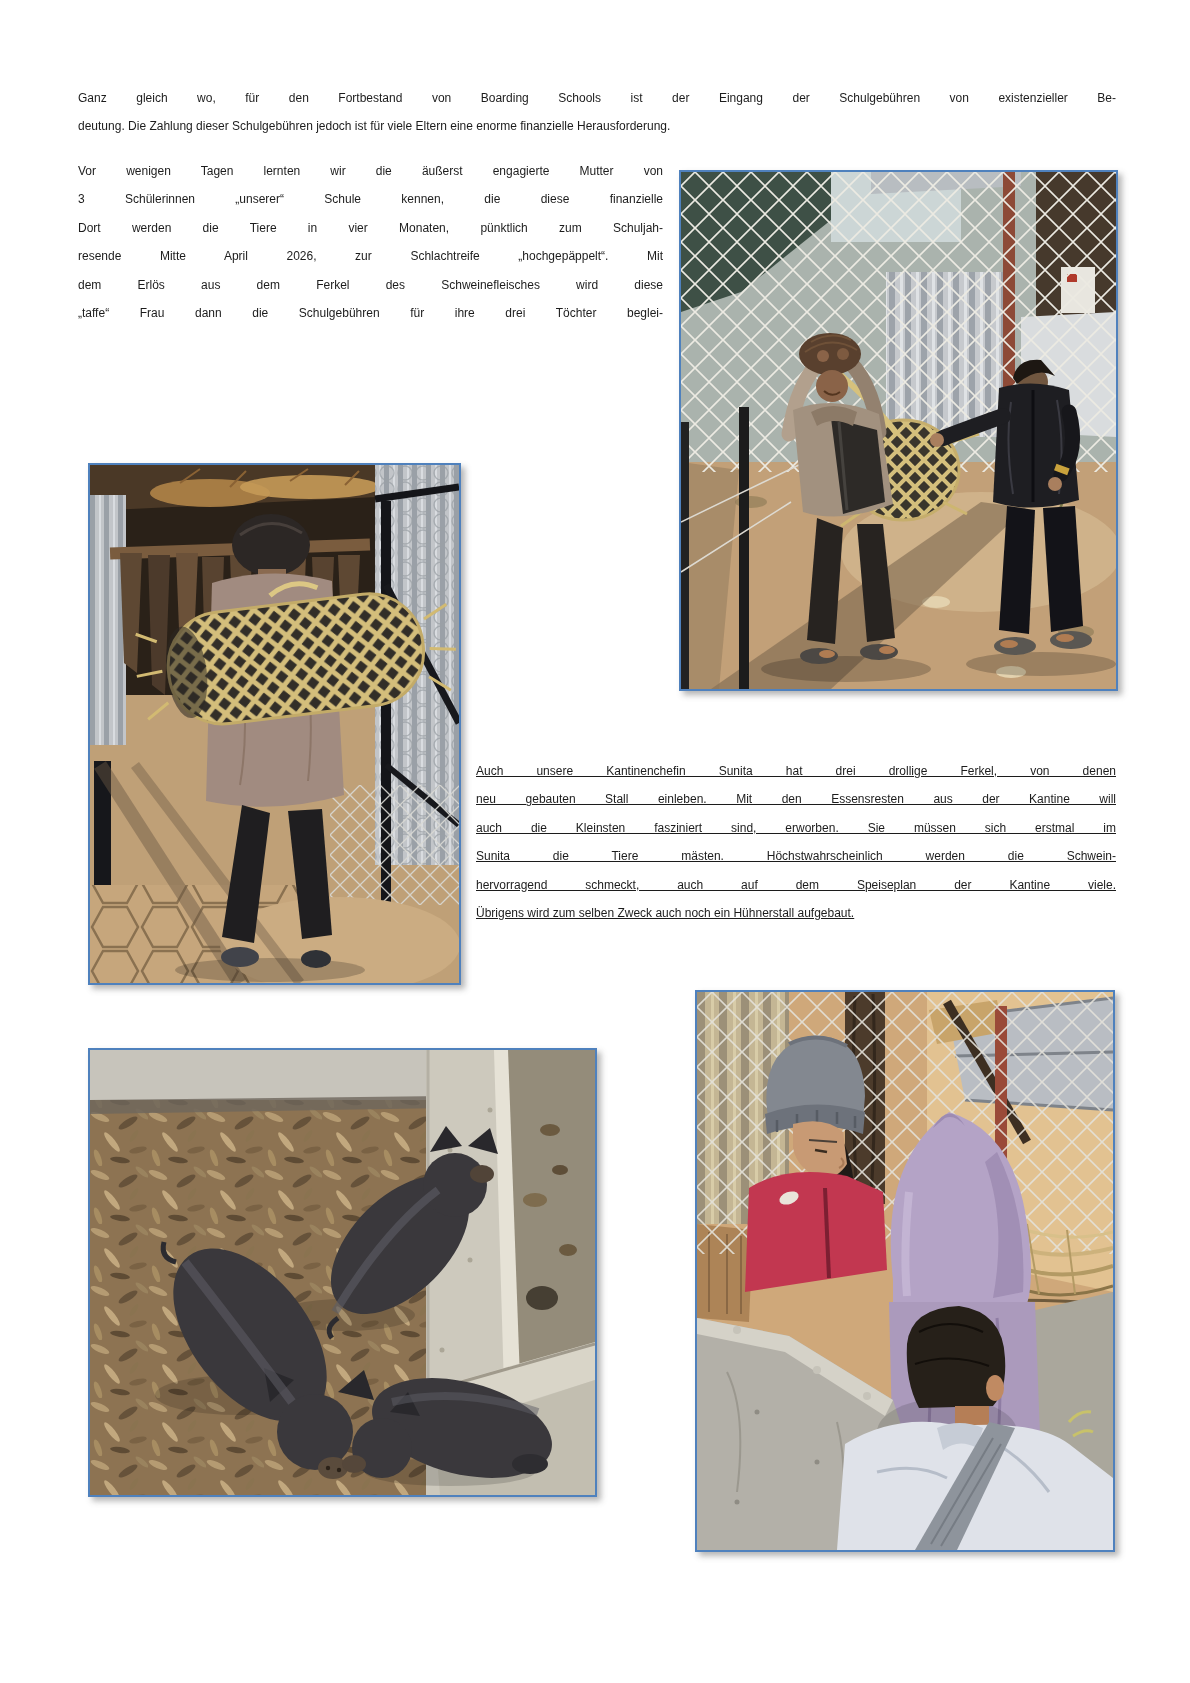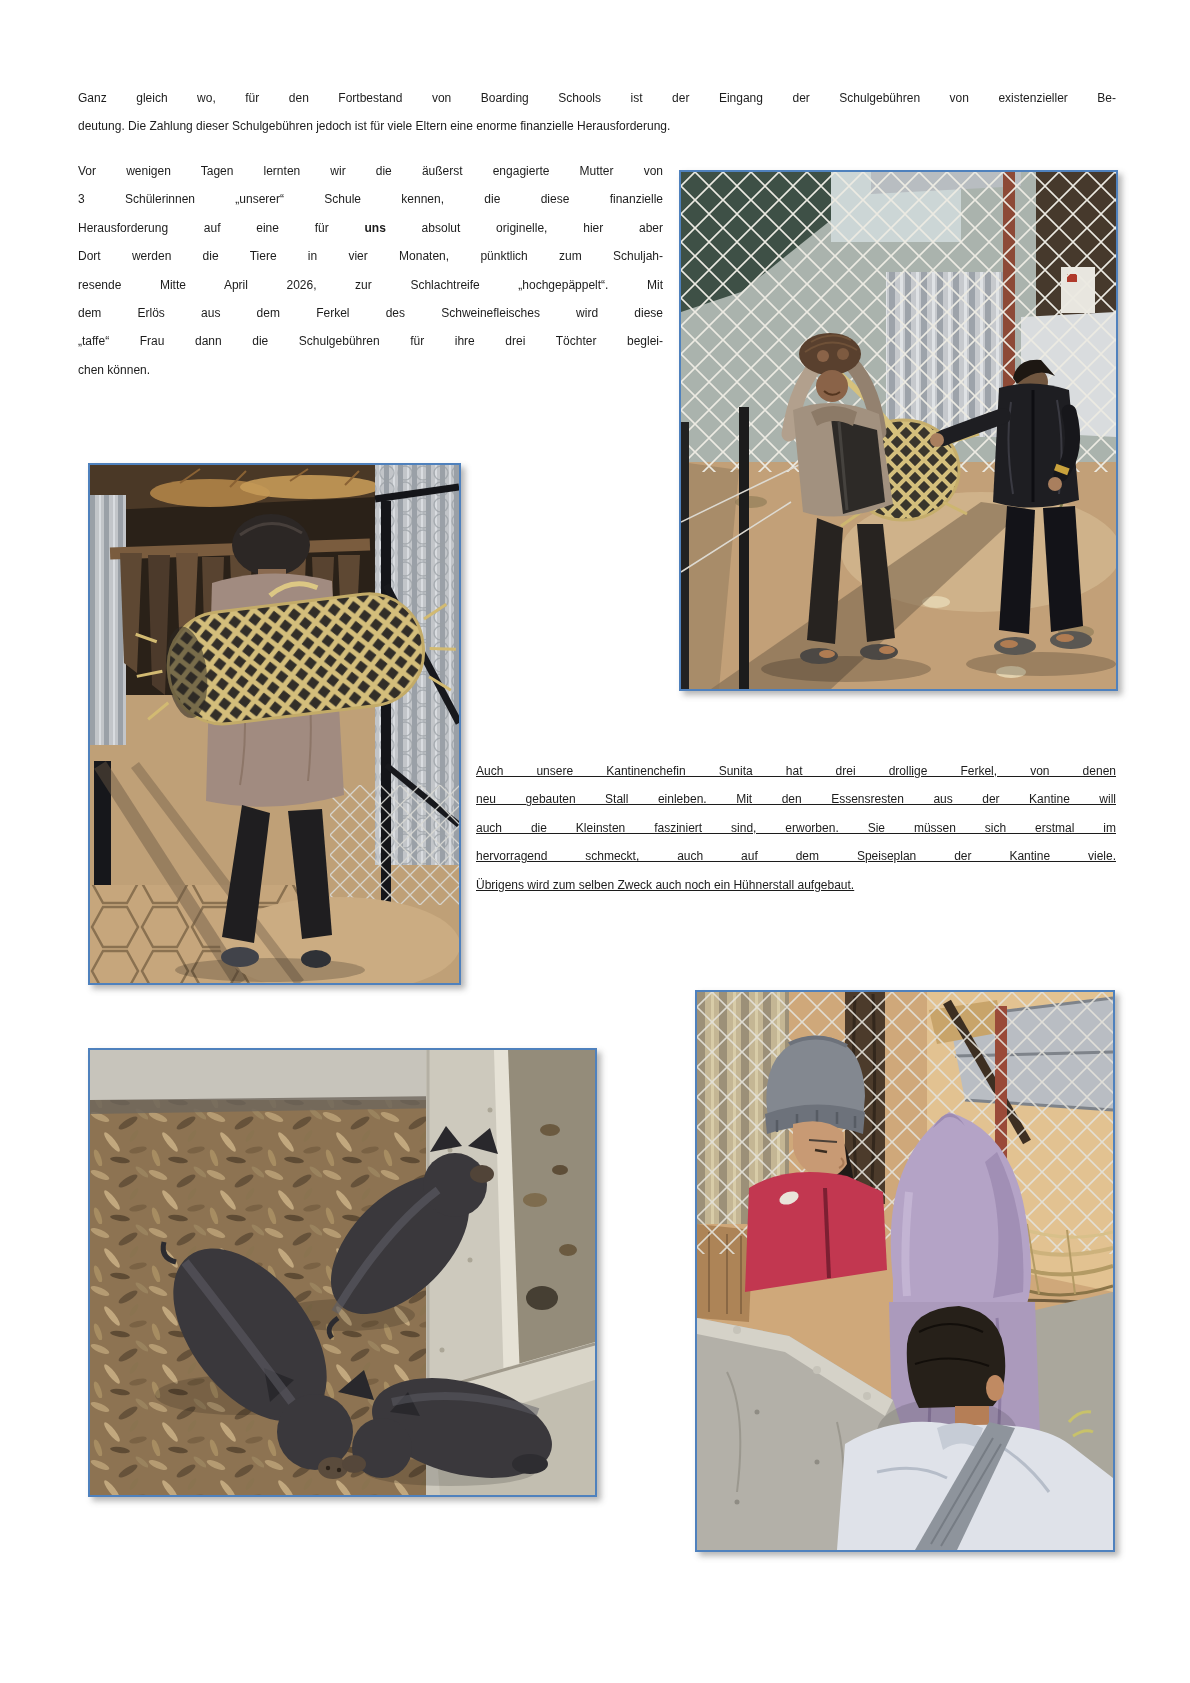--- a/index.html
+++ b/index.html
@@ -24,26 +24,24 @@
 <body>
 
 <div class="para" style="left:78px; top:84px; width:1038px;">
     <div class="tline"><span>Ganz gleich wo, für den Fortbestand von Boarding Schools ist der Eingang der Schulgebühren von existenzieller Be-</span></div>
     <div class="tline last"><span>deutung. Die Zahlung dieser Schulgebühren jedoch ist für viele Eltern eine enorme finanzielle Herausforderung.</span></div>
   </div>
 
 <div class="para" style="left:78px; top:157px; width:585px;">
     <div class="tline"><span>Vor wenigen Tagen lernten wir die äußerst engagierte Mutter von</span></div>
     <div class="tline"><span>3 Schülerinnen „unserer“ Schule kennen, die diese finanzielle</span></div>
-    <div class="tline"><span>Herausforderung auf eine für </span><span style="font-weight: 700;">uns</span><span> absolut originelle, hier aber</span></div>
     <div class="tline"><span>Dort werden die Tiere in vier Monaten, pünktlich zum Schuljah-</span></div>
     <div class="tline"><span>resende Mitte April 2026, zur Schlachtreife „hochgepäppelt“. Mit</span></div>
     <div class="tline"><span>dem Erlös aus dem Ferkel des Schweinefleisches wird diese</span></div>
     <div class="tline"><span>„taffe“ Frau dann die Schulgebühren für ihre drei Töchter beglei-</span></div>
-    <div class="tline last"><span>chen können.</span></div>
   </div>
 
 <div class="photo" style="left:679px; top:170px; width:439px; height:521px;" aria-label="Zwei Frauen an einem Maschendrahtzaun; die Mutter trägt eine geflochtene Korbtasche mit Ferkel auf dem Rücken, Tragegurt über dem Kopf">
   <svg viewBox="0 0 435 517" preserveAspectRatio="none">
     <defs>
       <pattern id="f1" width="28" height="28" patternUnits="userSpaceOnUse">
         <path d="M0 14L14 0M14 28L28 14M0 14L14 28M14 0L28 14" stroke="#eceae2" stroke-width="1.7" fill="none"></path>
       </pattern>
       <pattern id="w1" width="18" height="18" patternUnits="userSpaceOnUse">
         <rect width="18" height="18" fill="#39352c"></rect>
@@ -199,20 +197,21 @@
       <ellipse cx="150" cy="492" rx="19" ry="10" fill="#41434a"></ellipse>
       <ellipse cx="226" cy="494" rx="15" ry="9" fill="#2f3136"></ellipse>
     </g>
   </svg>
 </div>
 
 <div class="para" style="left:476px; top:757px; width:640px;text-decoration:underline;">
     <div class="tline"><span>Auch unsere Kantinenchefin Sunita hat drei drollige Ferkel, von denen</span></div>
     <div class="tline"><span>neu gebauten Stall einleben. Mit den Essensresten aus der Kantine will</span></div>
     <div class="tline"><span>auch die Kleinsten fasziniert sind, erworben. Sie müssen sich erstmal im</span></div>
+    <div class="tline"><span>Sunita die Tiere mästen. Höchstwahrscheinlich werden die Schwein-</span></div>
     <div class="tline"><span>hervorragend schmeckt, auch auf dem Speiseplan der Kantine viele.</span></div>
     <div class="tline last"><span>Übrigens wird zum selben Zweck auch noch ein Hühnerstall aufgebaut.</span></div>
   </div>
 
 <div class="photo" style="left:88px; top:1048px; width:509px; height:449px;" aria-label="Drei schwarze Ferkel auf laubbedecktem Boden neben einem Betontrog im neu gebauten Stall">
   <svg viewBox="0 0 505 445" preserveAspectRatio="none">
     <defs>
       <pattern id="mul" width="58" height="58" patternUnits="userSpaceOnUse">
         <rect width="58" height="58" fill="#8d7352"></rect>
         <ellipse cx="10" cy="9" rx="10" ry="3.4" fill="#b59b72" transform="rotate(24 10 9)"></ellipse>

